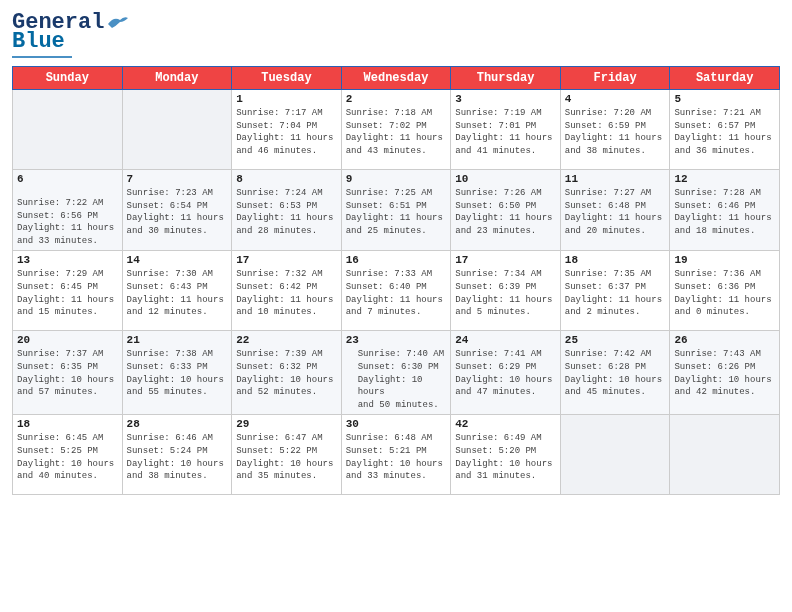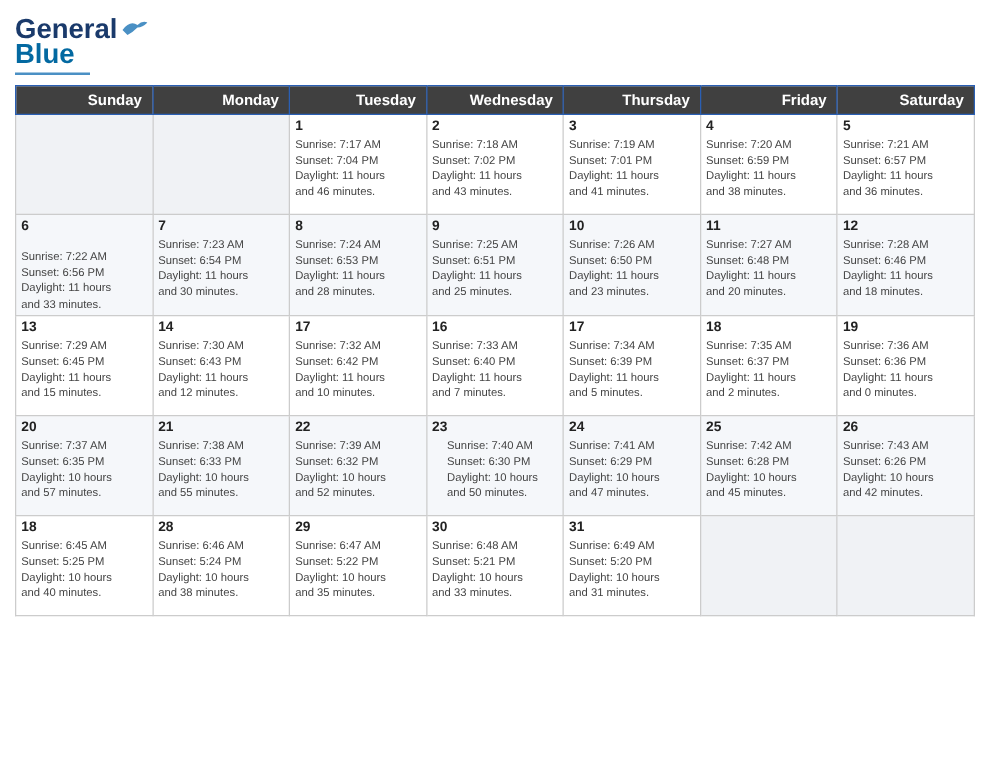--- a/index.html
+++ b/index.html
@@ -6,20 +6,21 @@
     body {
       font-family: Arial, sans-serif;
       background: #fff;
       width: 792px;
       height: 612px;
       overflow: hidden;
     }
     .container {
       width: 792px;
       padding: 10px 12px 8px 12px;
+      font-family: Liberation Mono, monospace;
     }
     .header {
       display: flex;
       justify-content: space-between;
       align-items: flex-start;
       margin-bottom: 8px;
     }
     .logo {
       display: flex;
       flex-direction: column;
@@ -43,26 +44,26 @@
     .location {
       font-size: 14px;
       color: #555;
     }
     .calendar {
       width: 100%;
       border-collapse: collapse;
       table-layout: fixed;
     }
     .calendar th {
-      background: #404040;
+      background: #ef4444;
       color: #fff;
       font-size: 12px;
       font-weight: bold;
       padding: 4px 8px;
-      text-align: right;
+      text-align: center;
       border: 1px solid #2a5fb4;
     }
     .calendar td {
       border: 1px solid #ccc;
       vertical-align: top;
       padding: 3px 4px;
       font-size: 9.5px;
       color: #333;
       height: 80px;
       background: #fff;
@@ -335,21 +336,21 @@
 and 35 minutes.</div>
           </td>
           <td>
             <span class="day-num">30</span>
             <div class="day-detail" style="white-space: pre-line;">Sunrise: 6:48 AM
 Sunset: 5:21 PM
 Daylight: 10 hours
 and 33 minutes.</div>
           </td>
           <td>
-            <span class="day-num">31</span>
+            <span class="day-num">42</span>
             <div class="day-detail" style="white-space: pre-line;">Sunrise: 6:49 AM
 Sunset: 5:20 PM
 Daylight: 10 hours
 and 31 minutes.</div>
           </td>
           <td class="empty"></td>
           <td class="empty"></td>
         </tr>
       </tbody>
   </table>

